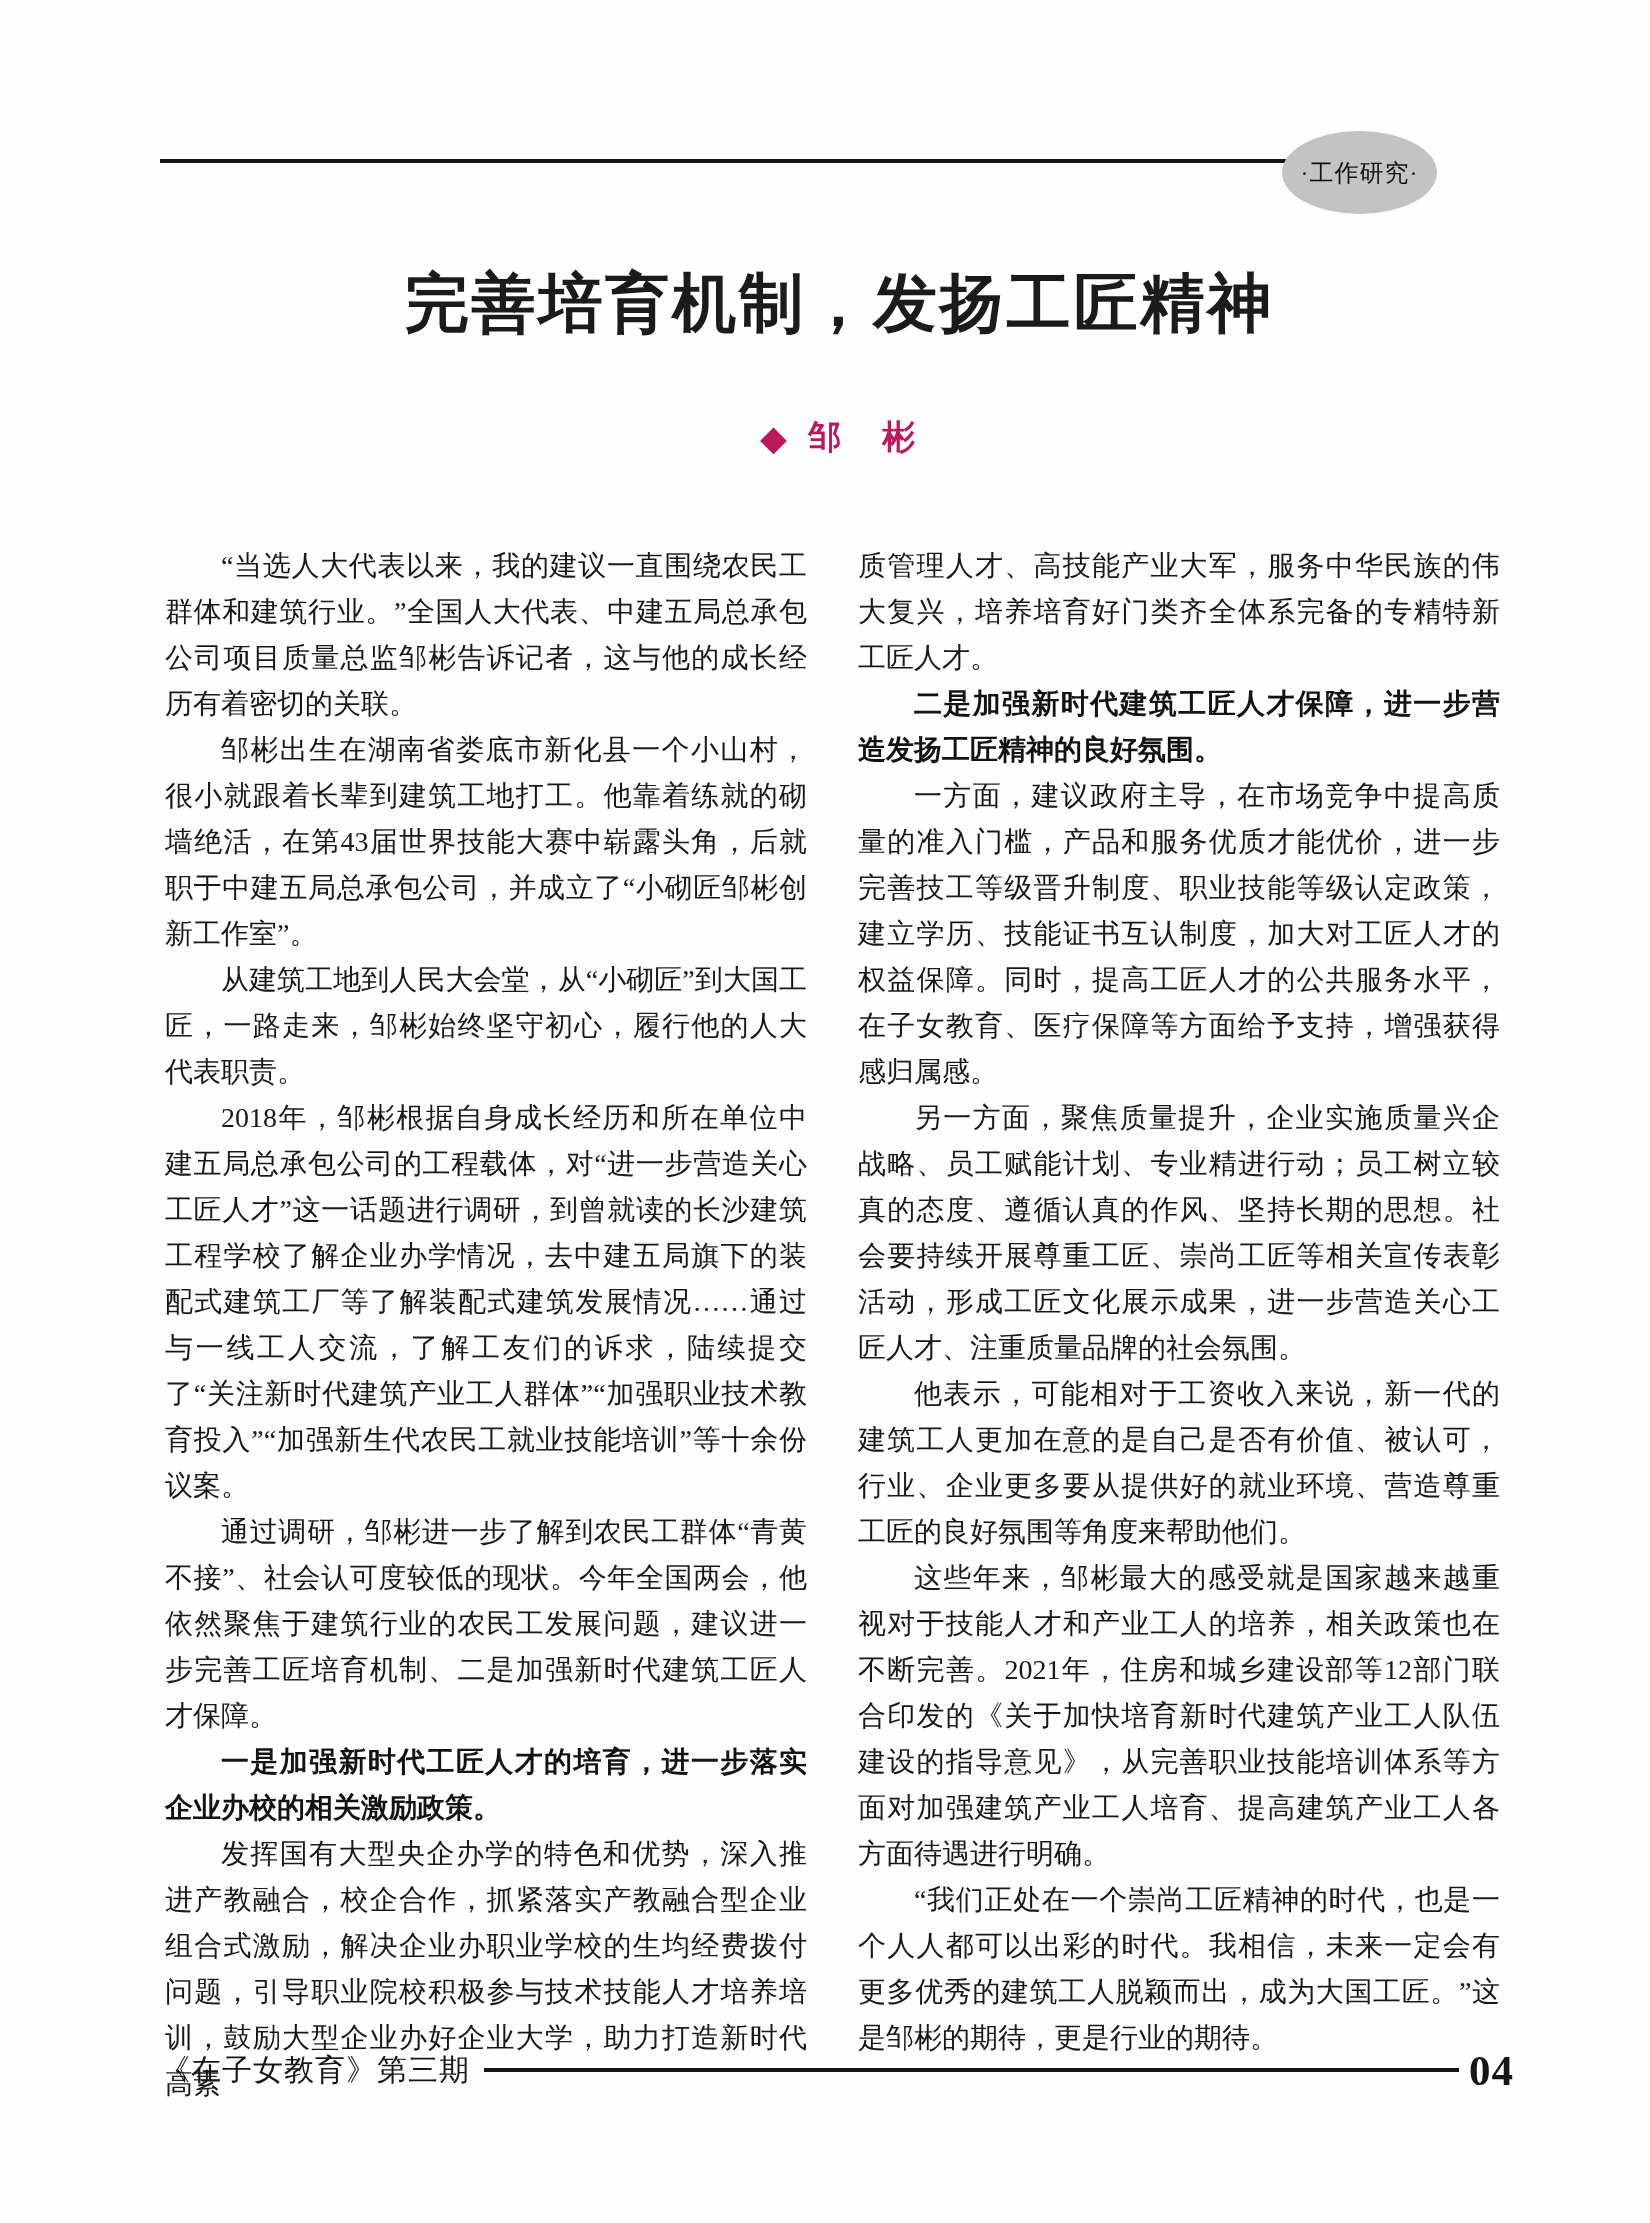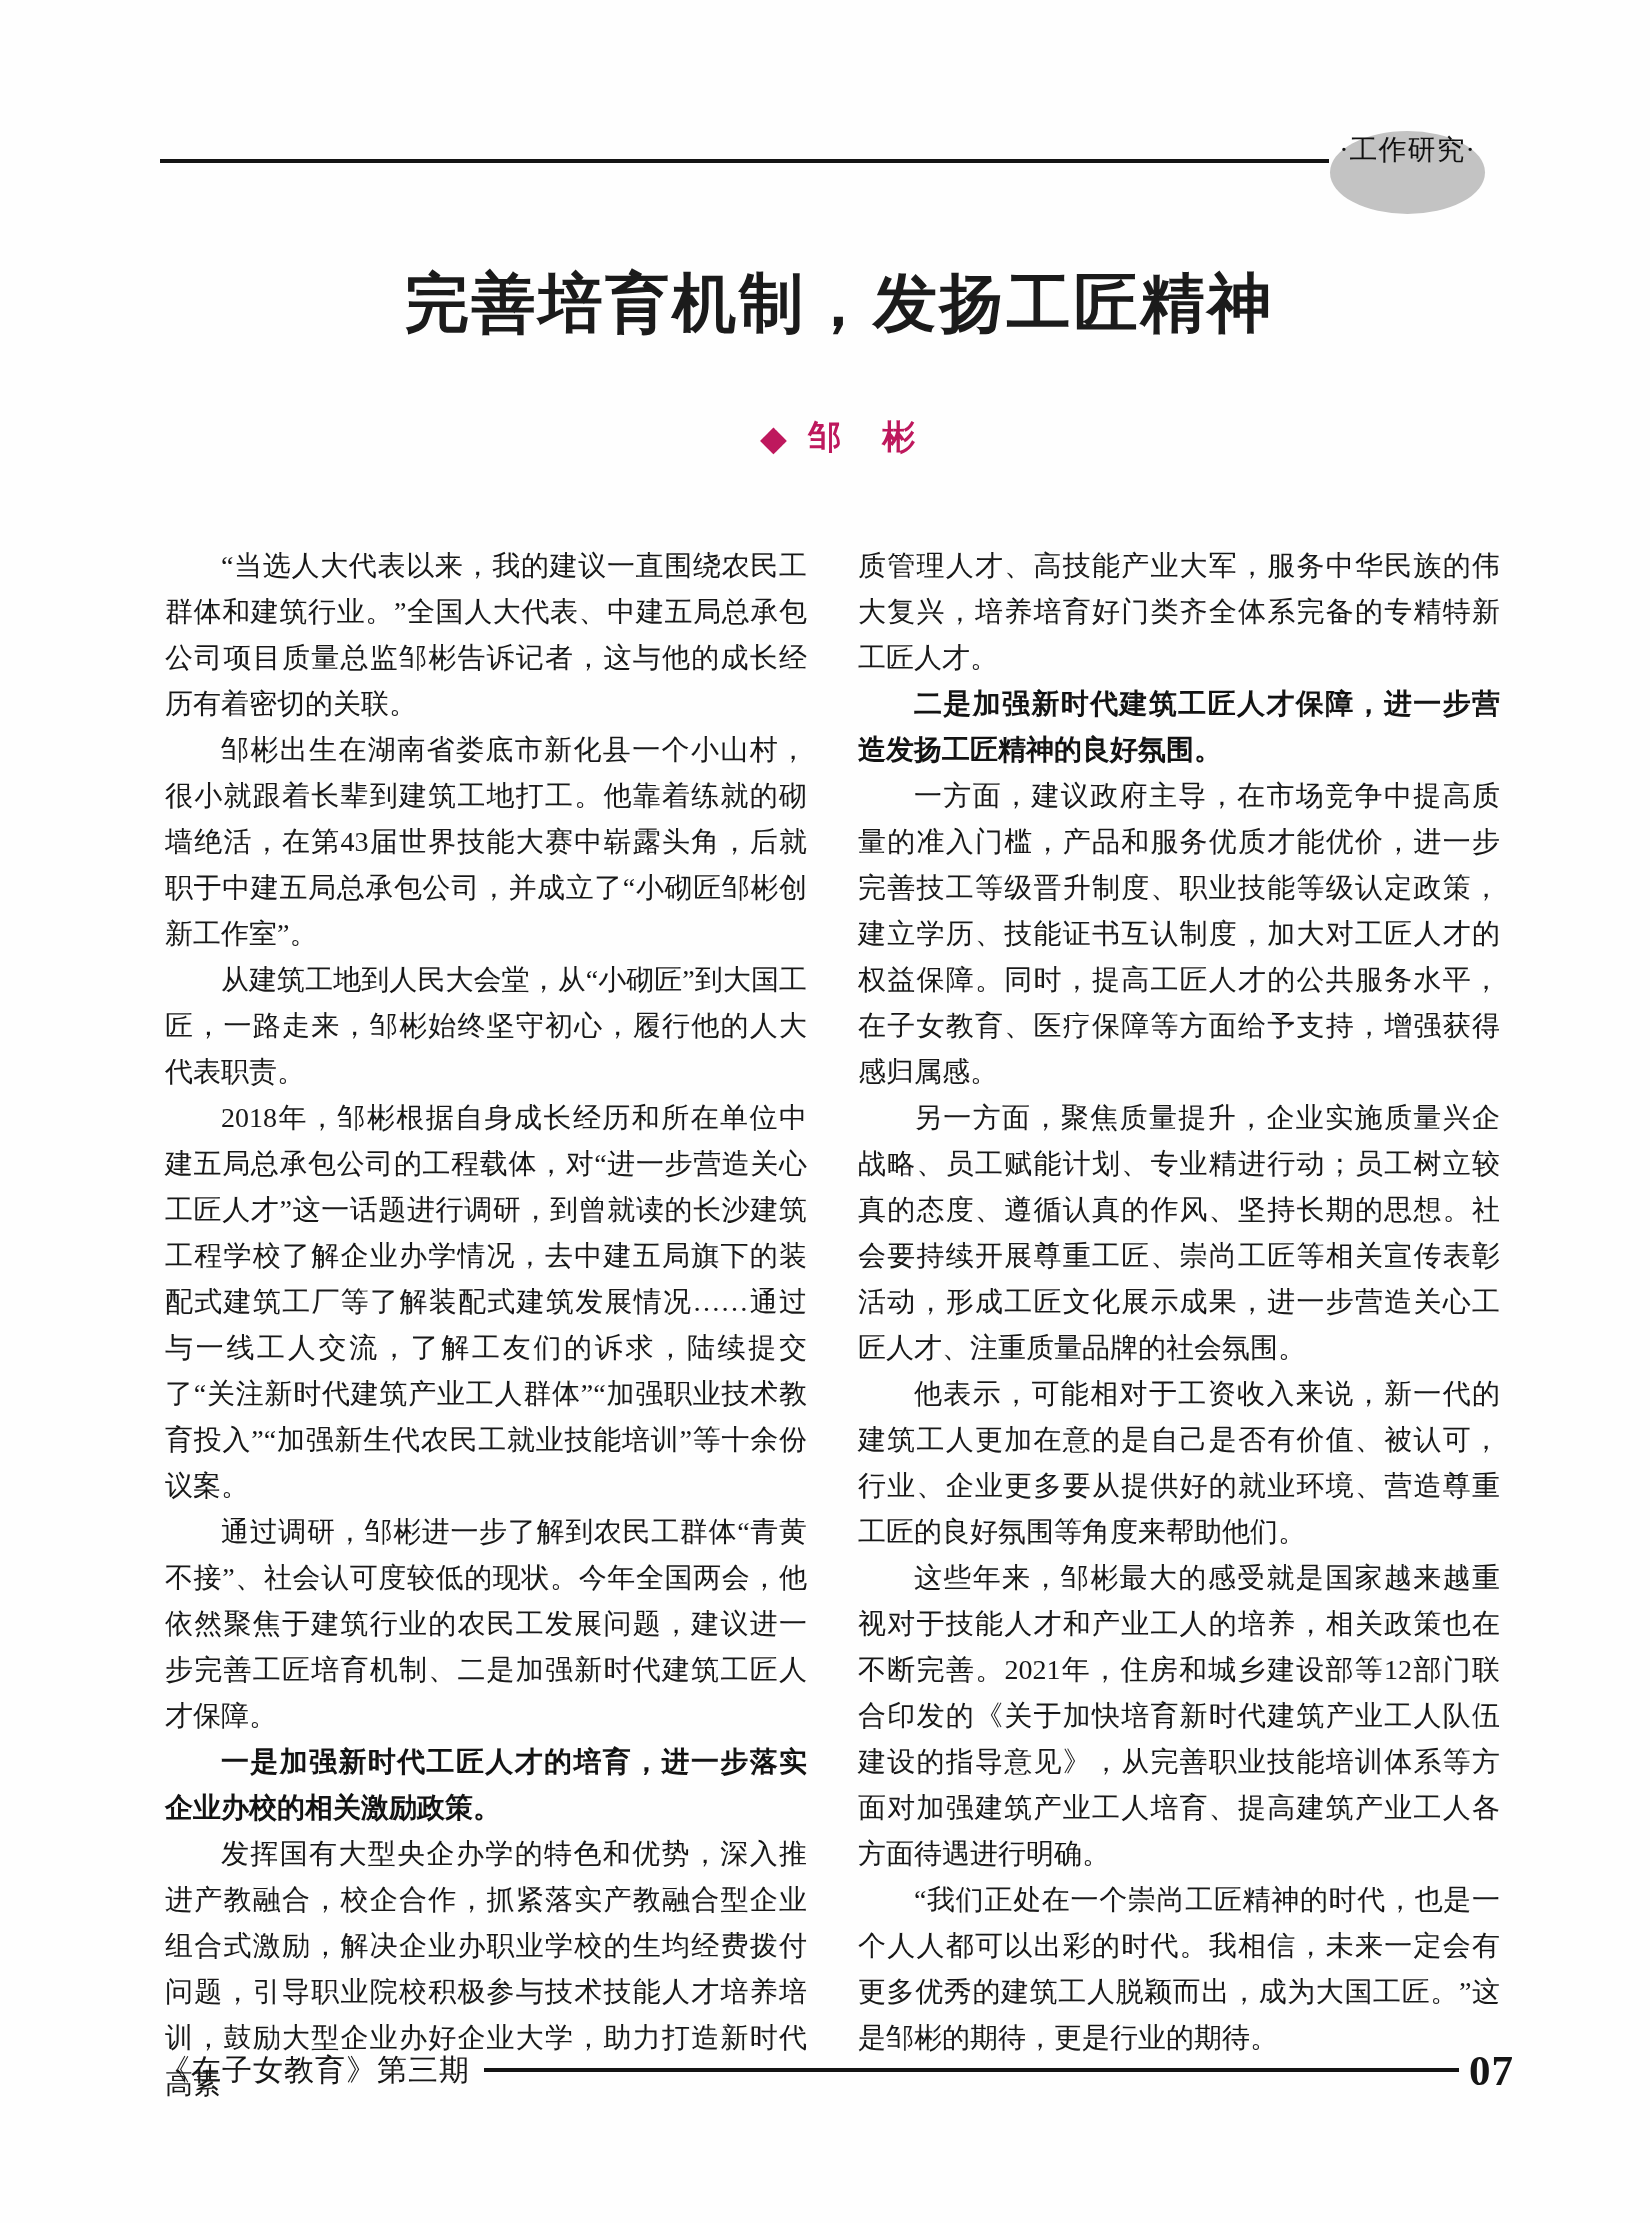--- a/index.html
+++ b/index.html
@@ -20,28 +20,29 @@
   .header-rule {
     position: absolute;
     left: 160px;
     top: 159px;
     width: 1169px;
     height: 3.9px;
     background: #141414;
   }
   .badge {
     position: absolute;
-    left: 1330px;
+    left: 1282px;
     top: 131px;
     width: 155px;
     height: 83px;
     border-radius: 50%;
     display: flex;
+    align-items: center;
     justify-content: center;
-    font-size: 28px;
+    font-size: 24px;
     letter-spacing: 1px;
     color: #111;
   }
   
   .title {
     position: absolute;
     left: 160px;
     top: 260px;
     width: 1359px;
     margin: 0;
@@ -161,17 +162,17 @@
         <p class="indent">另一方面，聚焦质量提升，企业实施质量兴企战略、员工赋能计划、专业精进行动；员工树立较真的态度、遵循认真的作风、坚持长期的思想。社会要持续开展尊重工匠、崇尚工匠等相关宣传表彰活动，形成工匠文化展示成果，进一步营造关心工匠人才、注重质量品牌的社会氛围。</p>
         <p class="indent">他表示，可能相对于工资收入来说，新一代的建筑工人更加在意的是自己是否有价值、被认可，行业、企业更多要从提供好的就业环境、营造尊重工匠的良好氛围等角度来帮助他们。</p>
         <p class="indent">这些年来，邹彬最大的感受就是国家越来越重视对于技能人才和产业工人的培养，相关政策也在不断完善。2021年，住房和城乡建设部等12部门联合印发的《关于加快培育新时代建筑产业工人队伍建设的指导意见》，从完善职业技能培训体系等方面对加强建筑产业工人培育、提高建筑产业工人各方面待遇进行明确。</p>
         <p class="indent">“我们正处在一个崇尚工匠精神的时代，也是一个人人都可以出彩的时代。我相信，未来一定会有更多优秀的建筑工人脱颖而出，成为大国工匠。”这是邹彬的期待，更是行业的期待。</p>
       </div>
   </div>
 
   <div class="footer">
     <span class="journal">《在子女教育》第三期</span>
     <div class="footer-rule"></div>
-    <span class="pagenum">07</span>
+    <span class="pagenum">04</span>
   </div>
 
 </div>
 
 
 </body></html>

